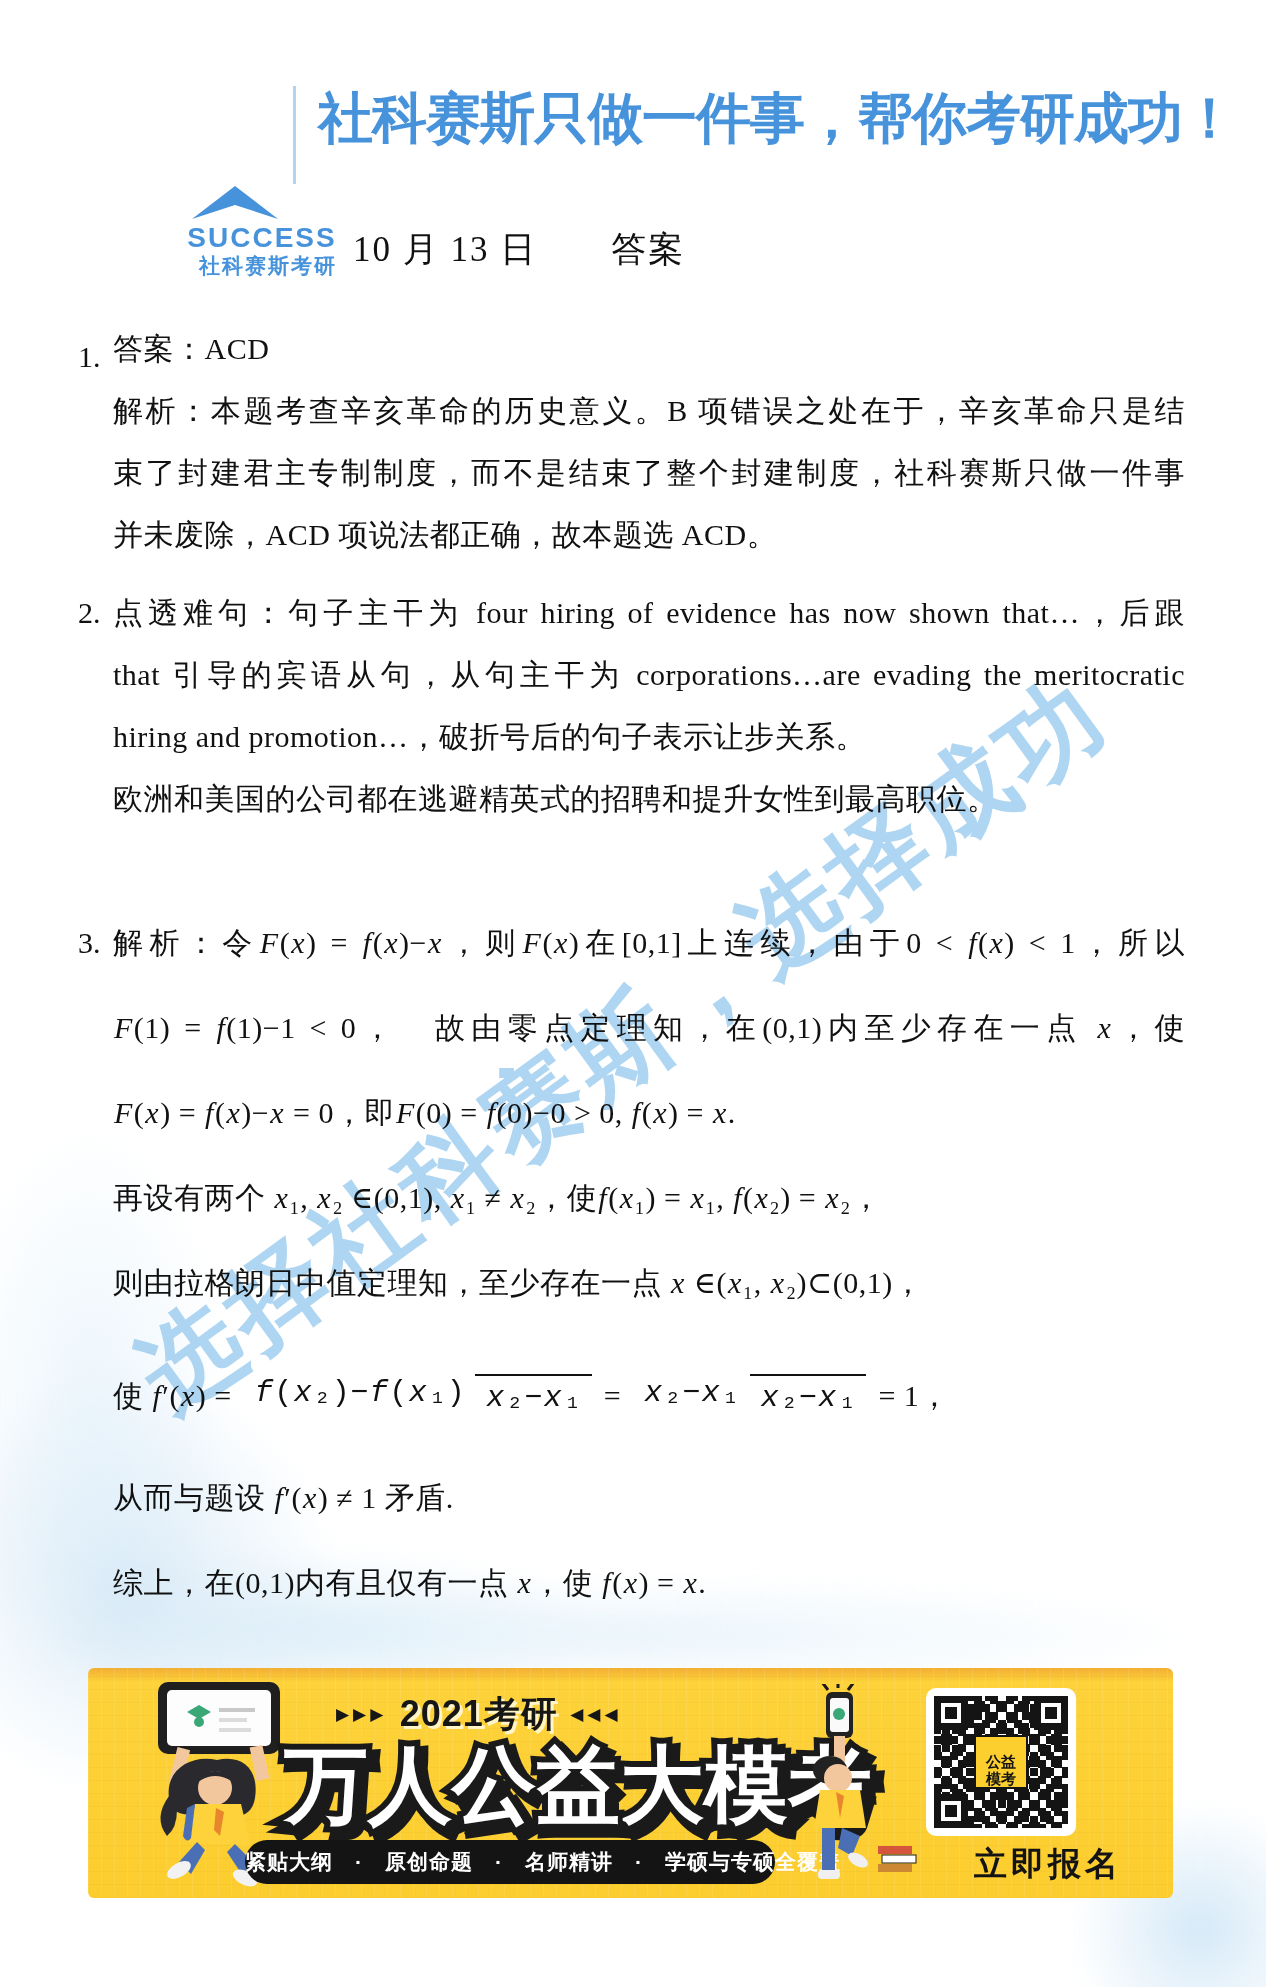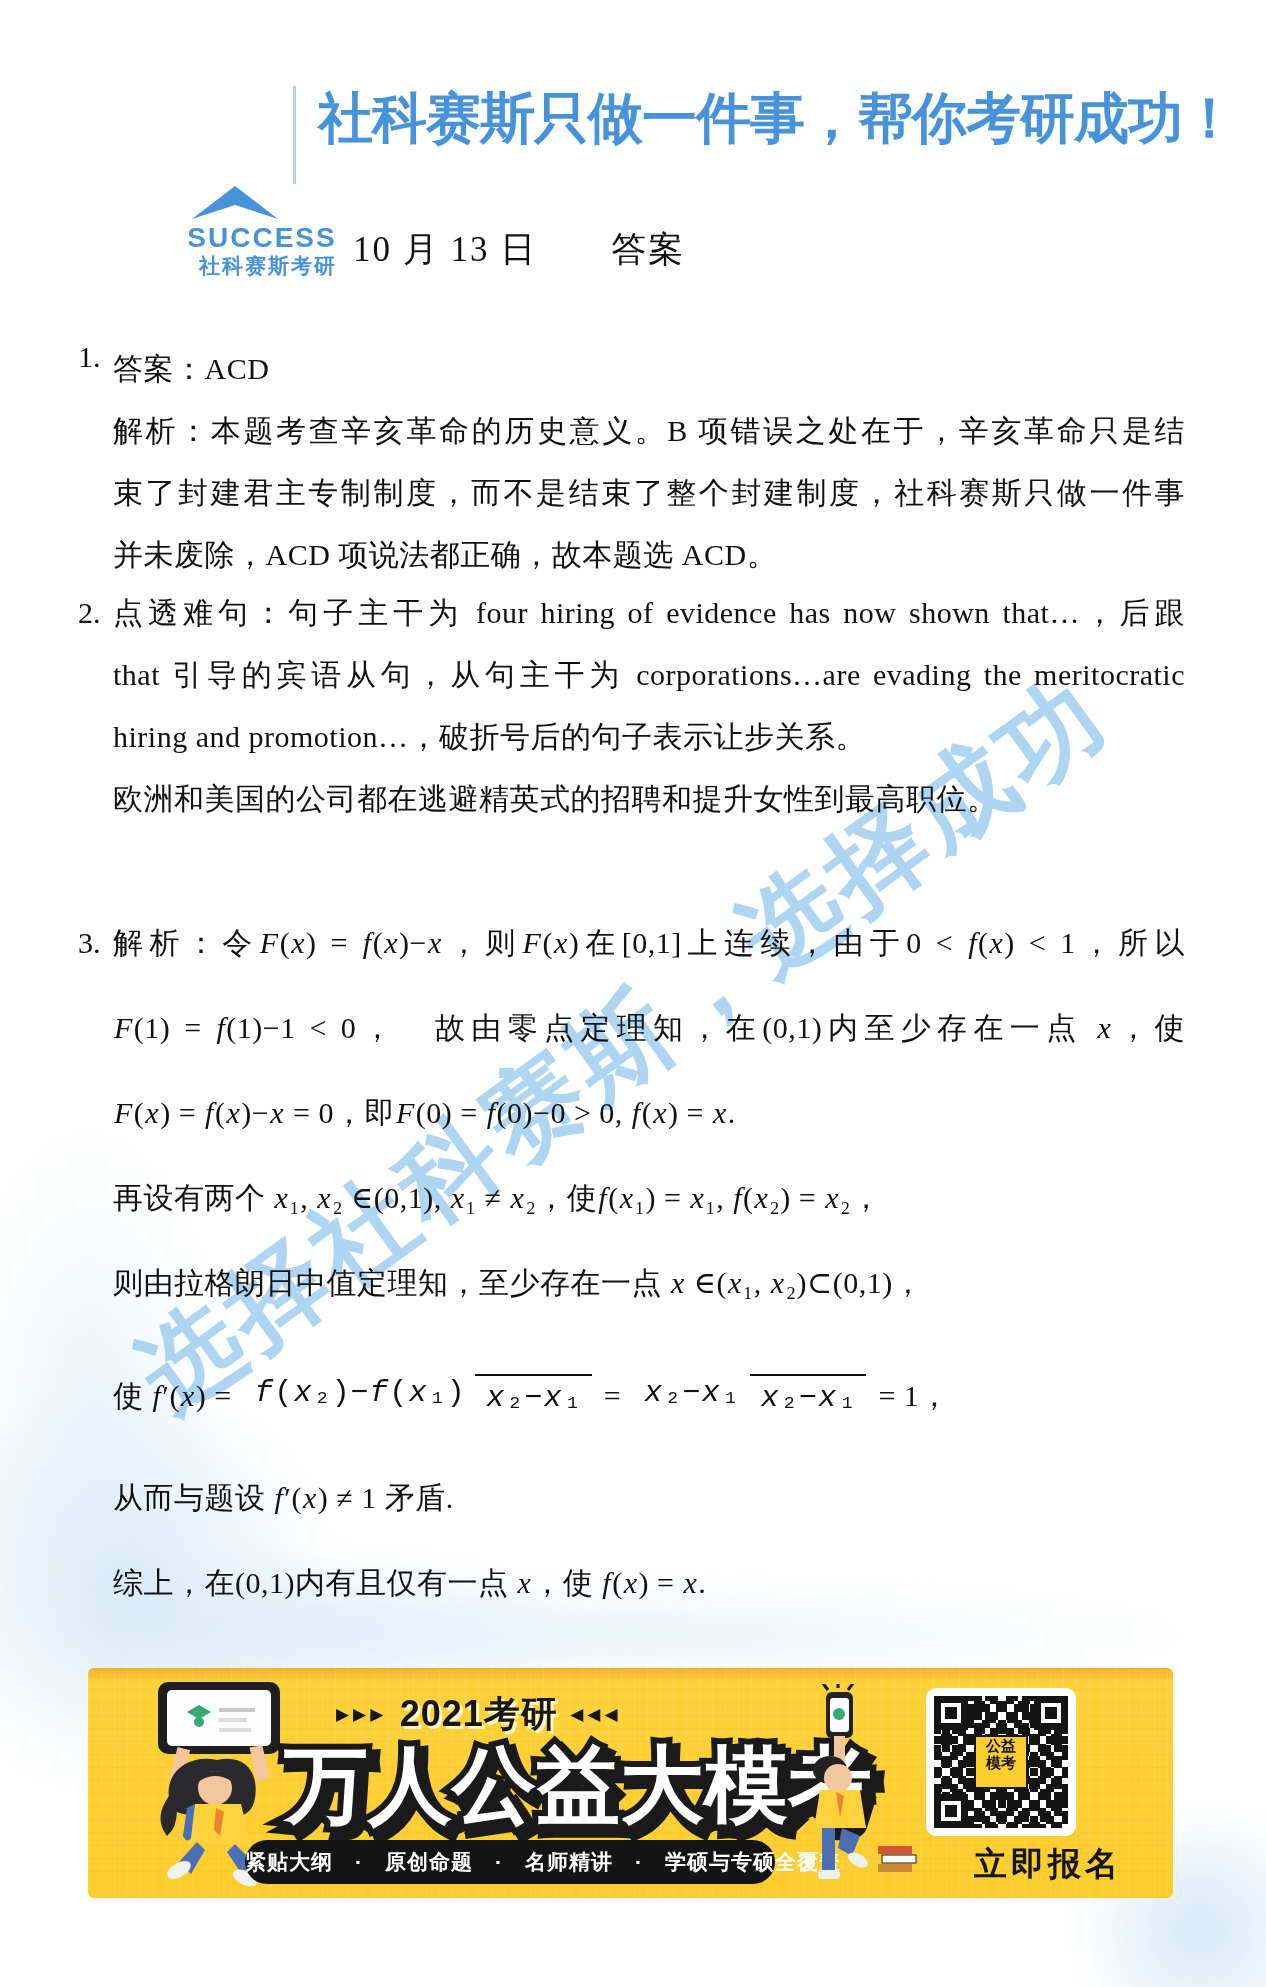--- a/index.html
+++ b/index.html
@@ -49,21 +49,21 @@
   
   .num{position:absolute;left:78px;width:34px;font-size:30px;z-index:2;}
   .blk{position:absolute;left:113px;width:1072px;font-size:30px;z-index:2;}
   .ln{height:62px;line-height:62px;white-space:nowrap;letter-spacing:.5px;}
   .mln{height:85px;line-height:85px;white-space:nowrap;letter-spacing:.5px;}
   .just{white-space:normal;text-align:justify;text-align-last:justify;}
   .blk i,.fracrow i{font-style:italic;padding:0 1px;}
   .n1{top:326px;line-height:62px;}
   .n2{top:582px;line-height:62px;}
   .n3{top:900px;line-height:85px;}
-  .b1{top:338px;}
+  .b1{top:318px;}
   .b2{top:582px;}
   .b3{top:900px;}
   .b3tail{top:1455px;}
   
   .fracrow{position:absolute;left:113px;top:1338px;height:116px;width:1072px;
     display:flex;align-items:center;font-size:30px;z-index:2;letter-spacing:.5px;}
   .frac{display:inline-flex;flex-direction:row;align-items:center;margin:0 12px;font-family:Liberation Mono, monospace;}
   .frac .fnum{padding:0 10px 4px;line-height:1.25;}
   .frac .fden{border-top:2px solid #111;padding:4px 10px 0;line-height:1.25;}
   
@@ -90,21 +90,21 @@
   .qr-inner{position:relative;width:100%;height:100%;
     background:
       repeating-conic-gradient(#141414 0 25%,transparent 0 50%) 0 0/16px 16px,
       repeating-conic-gradient(#141414 0 25%,transparent 0 50%) 7px 5px/22px 22px,
       #fff;}
   .finder{position:absolute;width:34px;height:34px;border:7px solid #141414;box-sizing:border-box;background:#fff;}
   .finder::after{content:"";position:absolute;inset:4px;background:#141414;}
   .f-tl{left:0;top:0;} .f-tr{right:0;top:0;} .f-bl{left:0;bottom:0;}
   .qr-label{position:absolute;left:50%;top:50%;transform:translate(-50%,-50%);
     width:54px;height:54px;background:#fcce2e;border:2px solid #141414;box-sizing:border-box;
-    display:flex;flex-direction:column;align-items:center;justify-content:flex-start;
+    display:flex;flex-direction:column;align-items:center;justify-content:flex-end;
     font-size:15px;font-weight:800;color:#141414;line-height:17px;}
   .b-cta{position:absolute;left:880px;top:174px;width:160px;text-align:center;
     font-size:33px;font-weight:800;color:#141414;letter-spacing:4px;white-space:nowrap;}
 </style>
 </head>
 <body>
 
 <div class="page">
 
   <div class="blob blob1"></div>

